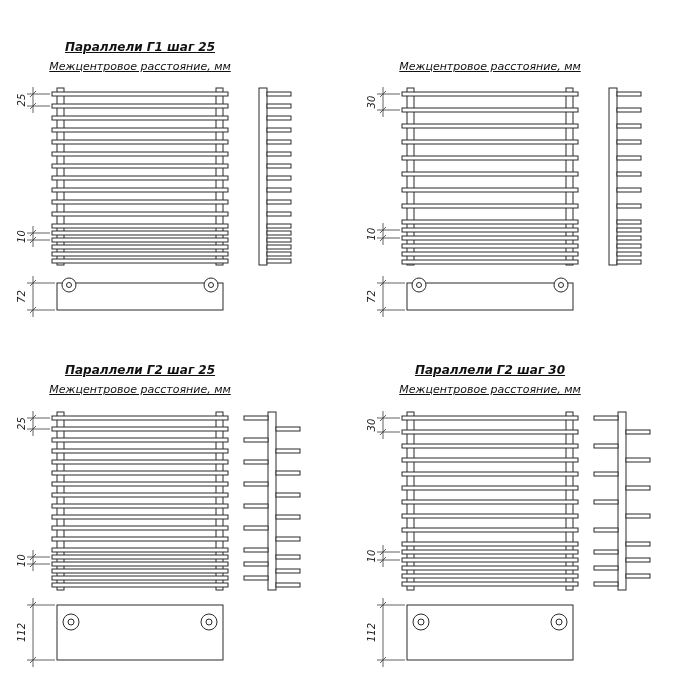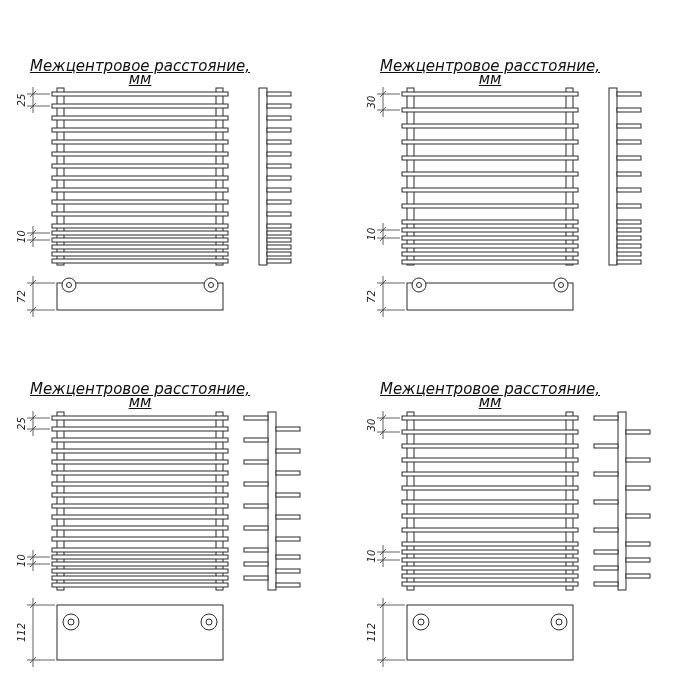--- a/index.html
+++ b/index.html
@@ -4,37 +4,38 @@
 <style>
   html,body{margin:0;padding:0;background:#ffffff;}
   body{width:700px;height:700px;font-family:"DejaVu Sans",sans-serif;color:#1a1a1a;}
   .grid{position:relative;width:700px;height:700px;background:#ffffff;}
   .quad{position:absolute;width:350px;height:350px;}
   #q0{left:0;top:0}#q1{left:350px;top:0}#q2{left:0;top:350px}#q3{left:350px;top:350px}
   .title{position:absolute;left:25px;width:230px;text-align:center;
          font-style:italic;font-weight:bold;font-size:12px;line-height:14px;
          text-decoration:underline;color:#111;}
   .subtitle{position:absolute;left:25px;width:230px;text-align:center;
-         font-style:italic;font-size:15px;line-height:13px;
+         font-style:italic;font-size:11px;line-height:13px;
          text-decoration:underline;color:#111;}
   .row-top .title{top:40px}
   .row-top .subtitle{top:60px}
   .row-bottom .title{top:13px}
   .row-bottom .subtitle{top:33px}
   svg.draw{position:absolute;left:0;top:0;}
   .ln{fill:#ffffff;stroke:#2a2a2a;stroke-width:1;}
   .thin{stroke:#3a3a3a;stroke-width:0.8;fill:none;}
   .dimtext{font-family:"DejaVu Sans",sans-serif;font-style:italic;font-size:10px;fill:#1a1a1a;}
 </style>
 </head>
 <body>
 
 <div class="grid">
 
   <div class="quad row-top" id="q0">
+    <div class="title">Параллели Г1 шаг 25</div>
     <div class="subtitle">Межцентровое расстояние, мм</div>
     <svg class="draw" width="350" height="350" viewBox="0 0 350 350">
         <g>
           <rect x="57" y="88" width="7" height="177" class="ln"></rect>
           <rect x="216" y="88" width="7" height="177" class="ln"></rect>
           <rect x="52" y="92" width="176" height="4" class="ln"></rect>
           <rect x="52" y="104" width="176" height="4" class="ln"></rect>
           <rect x="52" y="116" width="176" height="4" class="ln"></rect>
           <rect x="52" y="128" width="176" height="4" class="ln"></rect>
           <rect x="52" y="140" width="176" height="4" class="ln"></rect>
@@ -163,20 +164,21 @@
           <line x1="55" y1="310" x2="27" y2="310" class="thin"></line>
           <line x1="33" y1="276" x2="33" y2="317" class="thin"></line>
           <line x1="30" y1="286" x2="36" y2="280" class="thin"></line>
           <line x1="30" y1="313" x2="36" y2="307" class="thin"></line>
           <text x="25" y="296.5" class="dimtext" text-anchor="middle" transform="rotate(-90 25 296.5)">72</text>
         </g>
       </svg>
   </div>
 
   <div class="quad row-bottom" id="q2">
+    <div class="title">Параллели Г2 шаг 25</div>
     <div class="subtitle">Межцентровое расстояние, мм</div>
     <svg class="draw" width="350" height="350" viewBox="0 0 350 350">
         <g>
           <rect x="57" y="62" width="7" height="178" class="ln"></rect>
           <rect x="216" y="62" width="7" height="178" class="ln"></rect>
           <rect x="52" y="66" width="176" height="4" class="ln"></rect>
           <rect x="52" y="77" width="176" height="4" class="ln"></rect>
           <rect x="52" y="88" width="176" height="4" class="ln"></rect>
           <rect x="52" y="99" width="176" height="4" class="ln"></rect>
           <rect x="52" y="110" width="176" height="4" class="ln"></rect>
@@ -239,20 +241,21 @@
           <line x1="55" y1="310" x2="27" y2="310" class="thin"></line>
           <line x1="33" y1="248" x2="33" y2="317" class="thin"></line>
           <line x1="30" y1="258" x2="36" y2="252" class="thin"></line>
           <line x1="30" y1="313" x2="36" y2="307" class="thin"></line>
           <text x="25" y="282.5" class="dimtext" text-anchor="middle" transform="rotate(-90 25 282.5)">112</text>
         </g>
       </svg>
   </div>
 
   <div class="quad row-bottom" id="q3">
+    <div class="title">Параллели Г2 шаг 30</div>
     <div class="subtitle">Межцентровое расстояние, мм</div>
     <svg class="draw" width="350" height="350" viewBox="0 0 350 350">
         <g>
           <rect x="57" y="62" width="7" height="178" class="ln"></rect>
           <rect x="216" y="62" width="7" height="178" class="ln"></rect>
           <rect x="52" y="66" width="176" height="4" class="ln"></rect>
           <rect x="52" y="80" width="176" height="4" class="ln"></rect>
           <rect x="52" y="94" width="176" height="4" class="ln"></rect>
           <rect x="52" y="108" width="176" height="4" class="ln"></rect>
           <rect x="52" y="122" width="176" height="4" class="ln"></rect>

